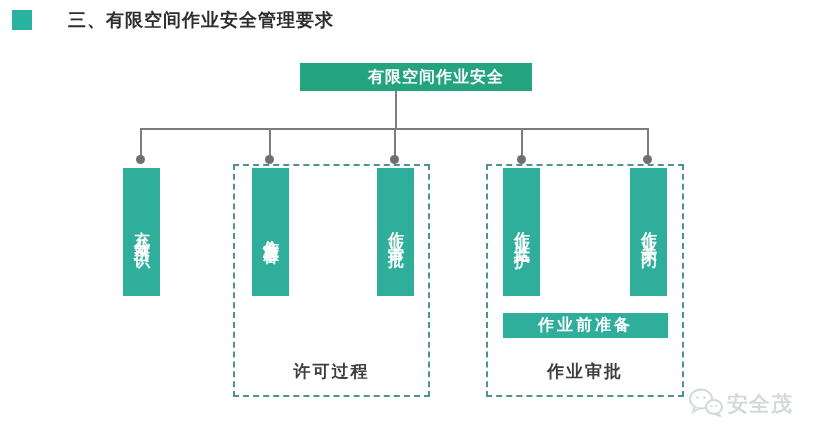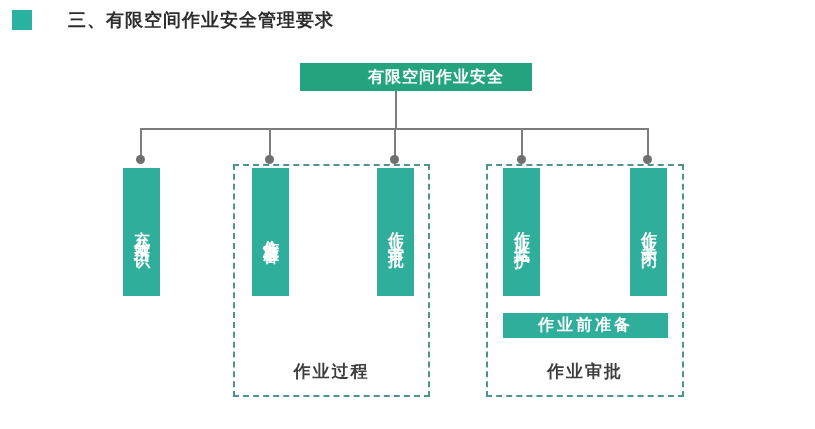--- a/index.html
+++ b/index.html
@@ -57,28 +57,43 @@
   <div class="line drop drop-3"></div>
   <div class="line drop drop-4"></div>
   <div class="line drop drop-5"></div>
   <div class="dot dot-1"></div>
   <div class="dot dot-2"></div>
   <div class="dot dot-3"></div>
   <div class="dot dot-4"></div>
   <div class="dot dot-5"></div>
 
   <div class="group group-permit">
-    <div class="group-label">作业过程</div>
+    <div class="group-label">许可过程</div>
   </div>
   <div class="group group-operation">
     <div class="group-label">作业审批</div>
   </div>
 
   <div class="bar bar-1">充分辨识</div>
   <div class="bar bar-2 chars-5">作业前准备</div>
   <div class="bar bar-3">作业审批</div>
   <div class="bar bar-4">作业监护</div>
   <div class="bar bar-5">作业关闭</div>
 
   <div class="emergency-bar">作业前准备</div>
 
+  <div class="watermark">
+    <span>
+      <svg width="36" height="30" viewBox="0 0 36 30" fill="none">
+        <ellipse cx="13" cy="12" rx="11" ry="9.5" stroke="#d4d9db" stroke-width="2"></ellipse>
+        <path d="M7 20 L5 25 L11 21.5" stroke="#d4d9db" stroke-width="2" fill="#ffffff"></path>
+        <ellipse cx="26" cy="20" rx="8" ry="7" stroke="#d4d9db" stroke-width="2" fill="#ffffff"></ellipse>
+        <path d="M30 26 L32 29 L27 27" stroke="#d4d9db" stroke-width="2" fill="#ffffff"></path>
+        <circle cx="9.5" cy="10.5" r="1.3" fill="#d4d9db"></circle>
+        <circle cx="16.5" cy="10.5" r="1.3" fill="#d4d9db"></circle>
+        <circle cx="23.5" cy="19" r="1.1" fill="#d4d9db"></circle>
+        <circle cx="28.5" cy="19" r="1.1" fill="#d4d9db"></circle>
+      </svg>
+    </span>
+    <span class="watermark-brand">安全茂</span>
+  </div>
 
 </div>
 
 </body></html>

